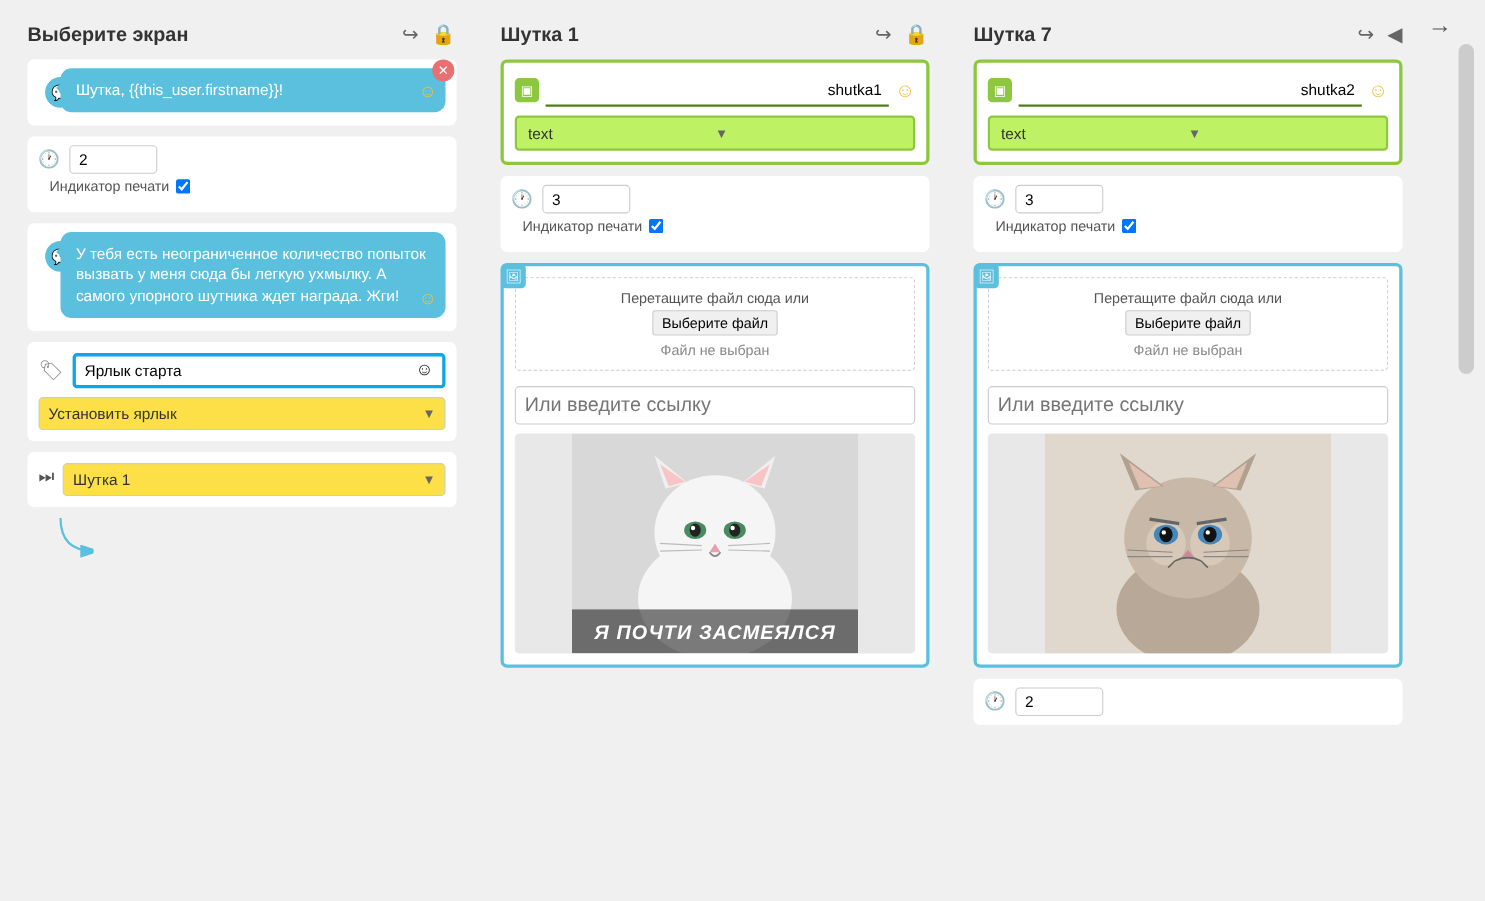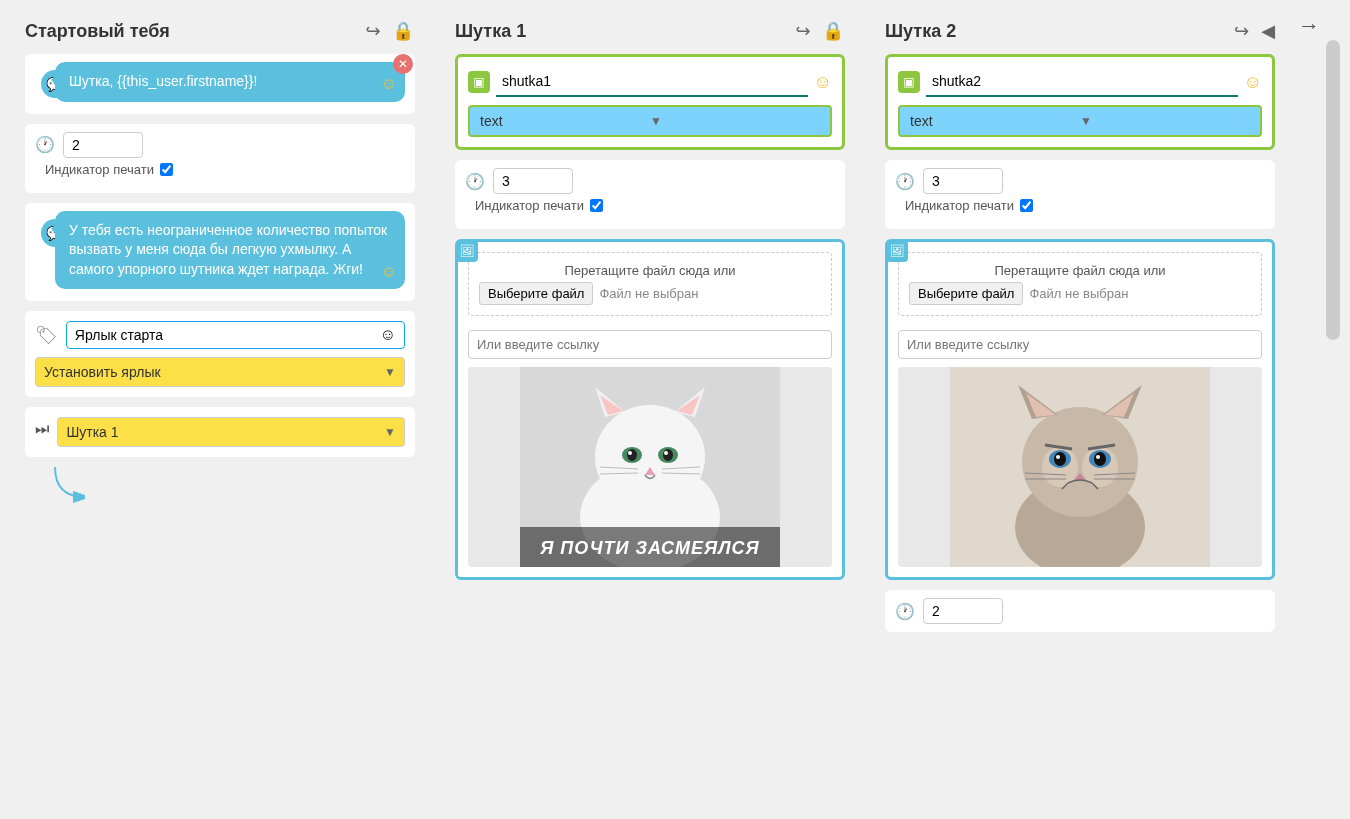--- a/index.html
+++ b/index.html
@@ -153,21 +153,21 @@
       gap: 8px;
       margin-bottom: 8px;
     }
     .tag-icon {
       font-size: 18px;
       color: #888;
     }
     .tag-input-wrap {
       display: flex;
       align-items: center;
-      border: 1px solid #0ea5e9;
+      border: 3px solid #0ea5e9;
       border-radius: 4px;
       width: 100%;
       padding: 4px 8px;
     }
     .tag-input {
       border: none;
       outline: none;
       font-size: 14px;
       flex: 1;
     }
@@ -228,34 +228,35 @@
       align-items: center;
       justify-content: center;
       font-size: 12px;
     }
     .green-card-input {
       flex: 1;
       border: none;
       outline: none;
       font-size: 14px;
       padding: 6px;
-      border-bottom: 2px solid #0f766e;
+      border-bottom: 2px solid #4d7c0f;
+      text-align: right;
     }
     .green-emoji {
       font-size: 18px;
       color: #f0c040;
       cursor: pointer;
     }
     .text-dropdown {
       display: flex;
       align-items: center;
       border: 2px solid #8dc63f;
       border-radius: 4px;
       padding: 6px 10px;
-      background: #7dd3fc;
+      background: #bef264;
       cursor: pointer;
     }
     .text-dropdown span {
       flex: 1;
       font-size: 14px;
       color: #333;
     }
     
     .image-block {
       background: #fff;
@@ -286,39 +287,40 @@
       text-align: center;
       font-size: 13px;
       color: #555;
       margin-bottom: 8px;
     }
     .file-row {
       display: flex;
       align-items: center;
       gap: 6px;
       margin-top: 4px;
+      flex-direction: column;
     }
     .file-btn {
       background: #f0f0f0;
       border: 1px solid #ccc;
       border-radius: 3px;
       padding: 3px 8px;
       font-size: 13px;
       cursor: pointer;
     }
     .file-label {
       font-size: 13px;
       color: #888;
     }
     .url-input {
       width: 100%;
       border: 1px solid #ccc;
       border-radius: 4px;
       padding: 6px 8px;
-      font-size: 13px;
+      font-size: 18px;
       color: #0369a1;
       margin-top: 6px;
     }
     .cat-image {
       width: 100%;
       height: 200px;
       background: #e8e8e8;
       border-radius: 4px;
       margin-top: 8px;
       display: flex;
@@ -348,21 +350,21 @@
 <body>
 
 <div class="canvas">
 
   <div class="top-right-arrow">→</div>
 
   <div class="scrollbar"></div>
 
   <div class="column">
     <div class="column-header">
-      <span class="column-title">Стартовый тебя</span>
+      <span class="column-title">Выберите экран</span>
       <div class="header-icons">
         <span class="icon-btn">↪</span>
         <span class="icon-btn">🔒</span>
       </div>
     </div>
 
     <div class="section-block">
       <div class="bubble-wrapper">
         <div class="bubble-icon">💬</div>
         <div class="bubble-blue">
@@ -504,21 +506,21 @@
           <rect x="0" y="160" width="260" height="40" fill="rgba(0,0,0,0.5)"></rect>
 
           <text x="130" y="187" text-anchor="middle" fill="white" font-size="18" font-weight="bold" font-style="italic" font-family="Impact, Arial Black, sans-serif" letter-spacing="1">Я ПОЧТИ ЗАСМЕЯЛСЯ</text>
         </svg>
       </div>
     </div>
   </div>
 
   <div class="column" style="margin-left:10px;">
     <div class="column-header">
-      <span class="column-title">Шутка 2</span>
+      <span class="column-title">Шутка 7</span>
       <div class="header-icons">
         <span class="icon-btn">↪</span>
         <span class="icon-btn">◀</span>
       </div>
     </div>
 
     <div class="green-card">
       <div class="green-card-header">
         <div class="green-card-icon">▣</div>
         <input class="green-card-input" type="text" value="shutka2" style="">

